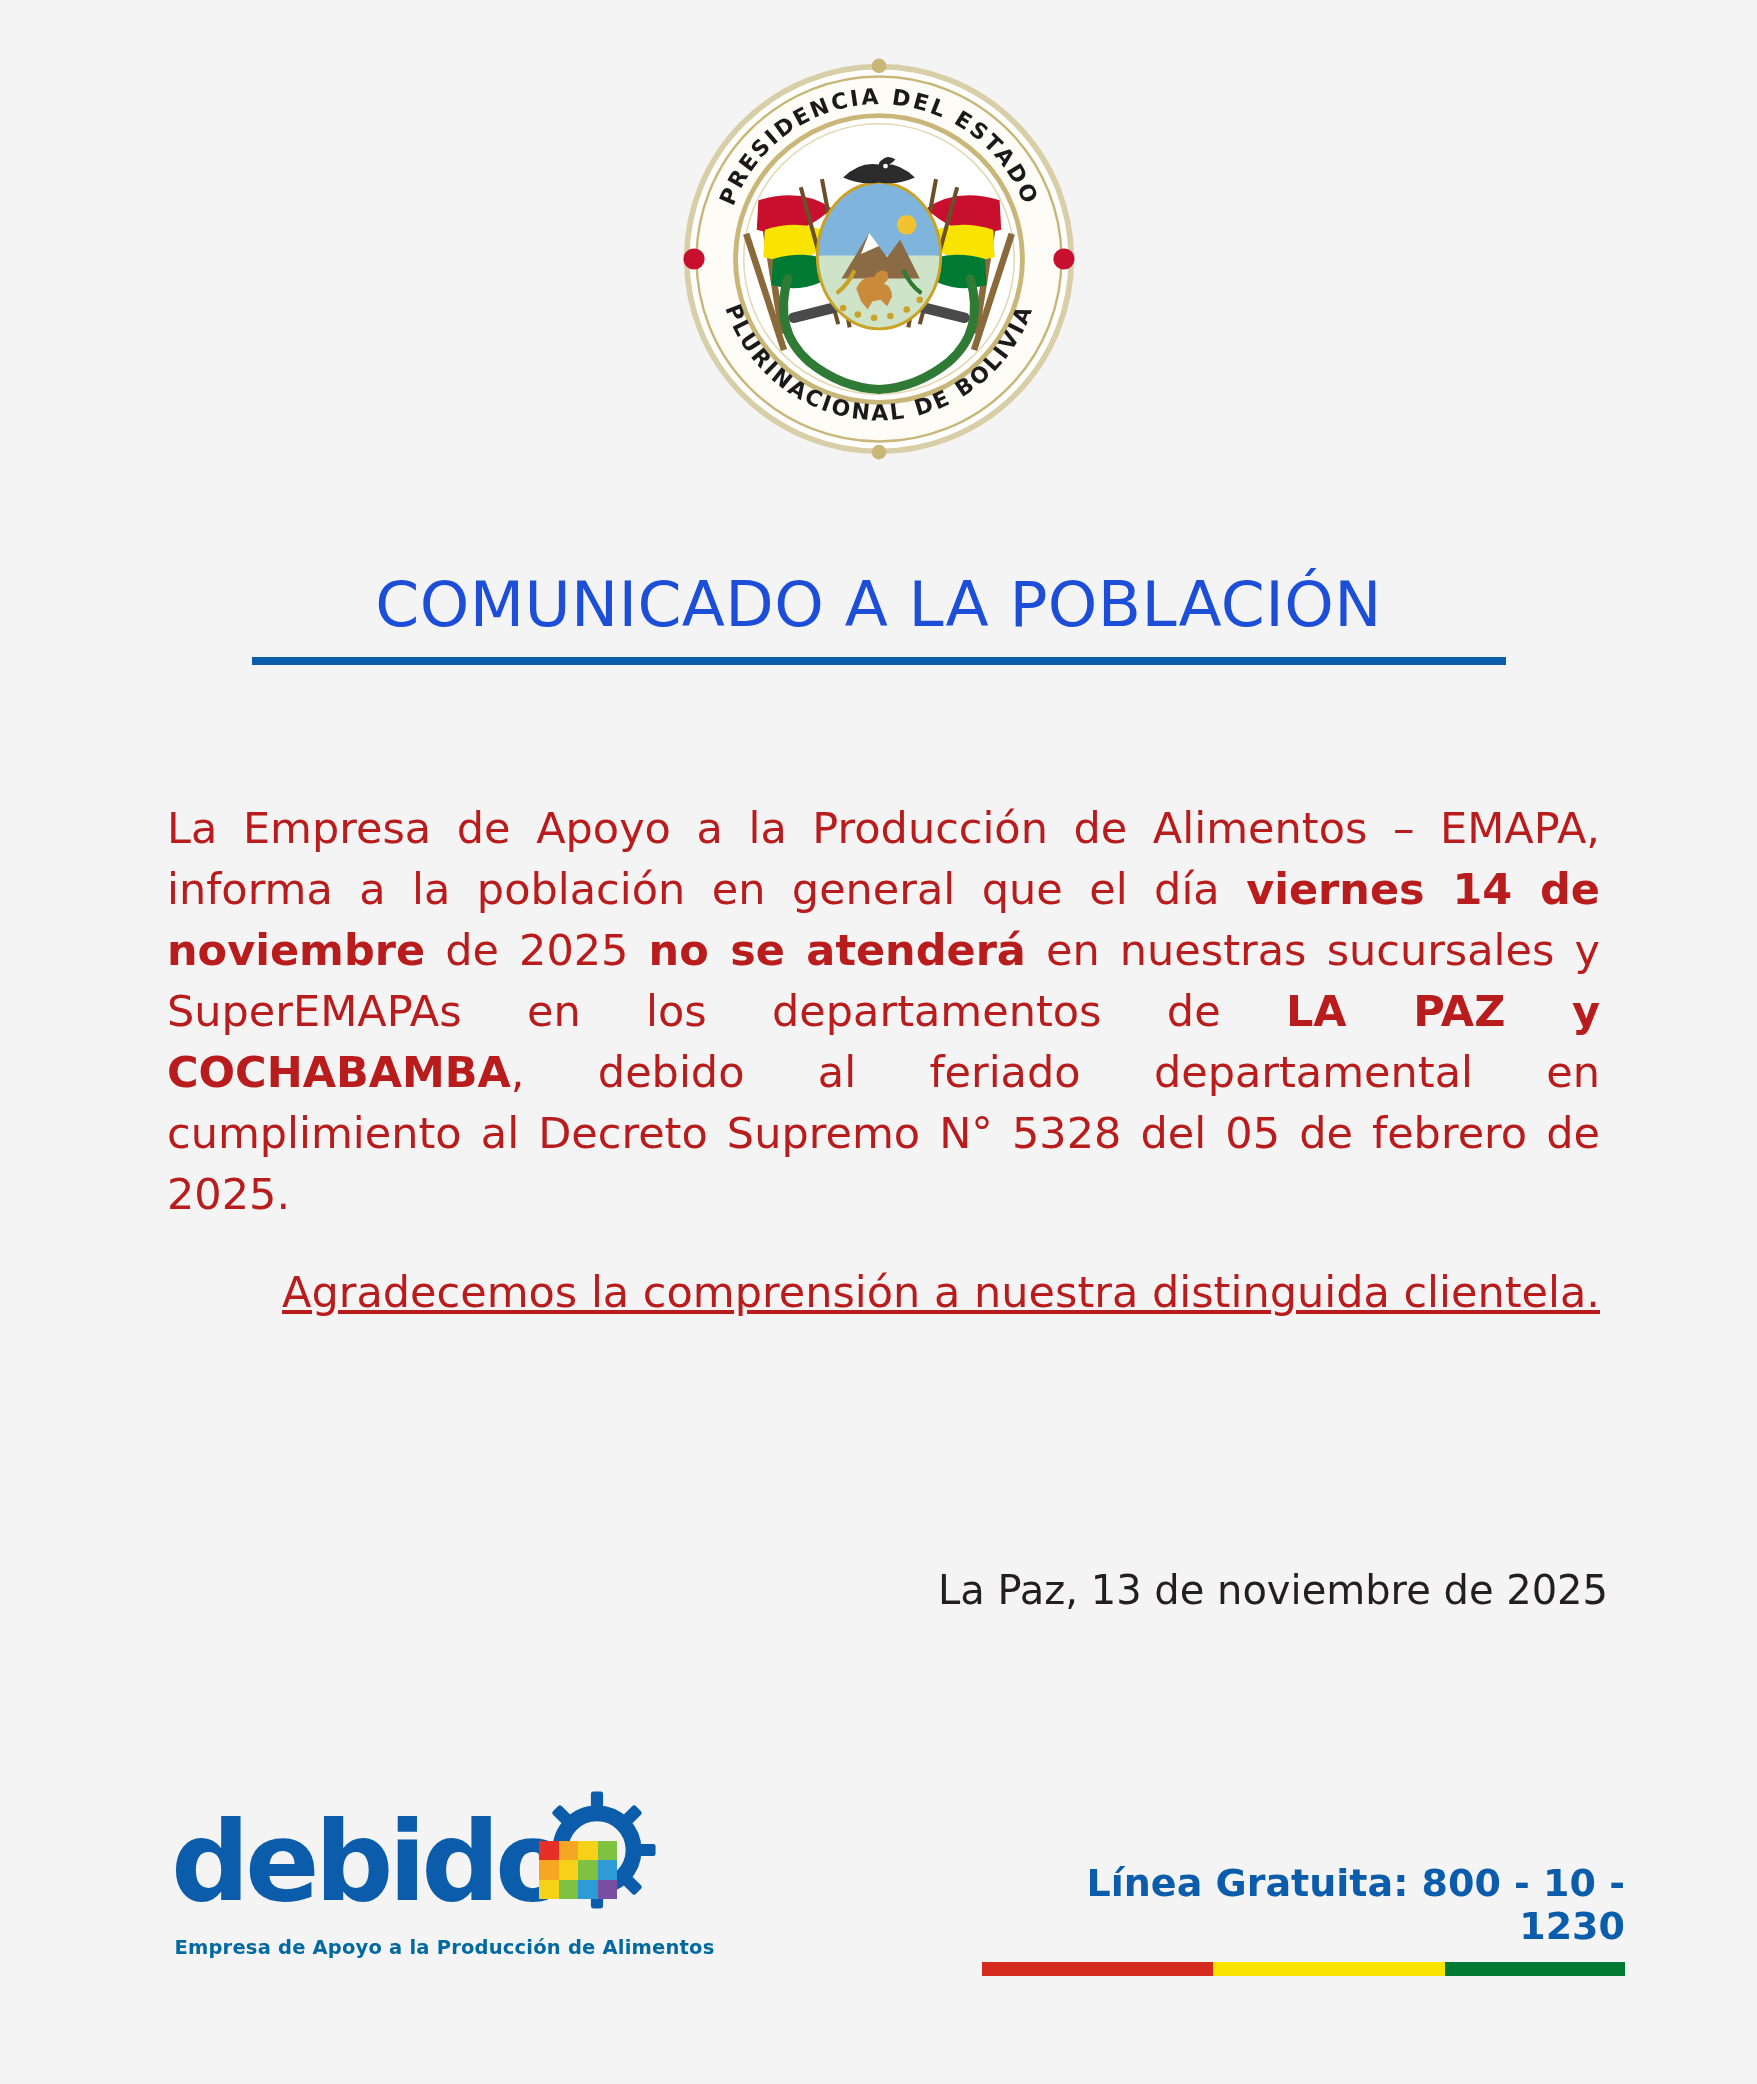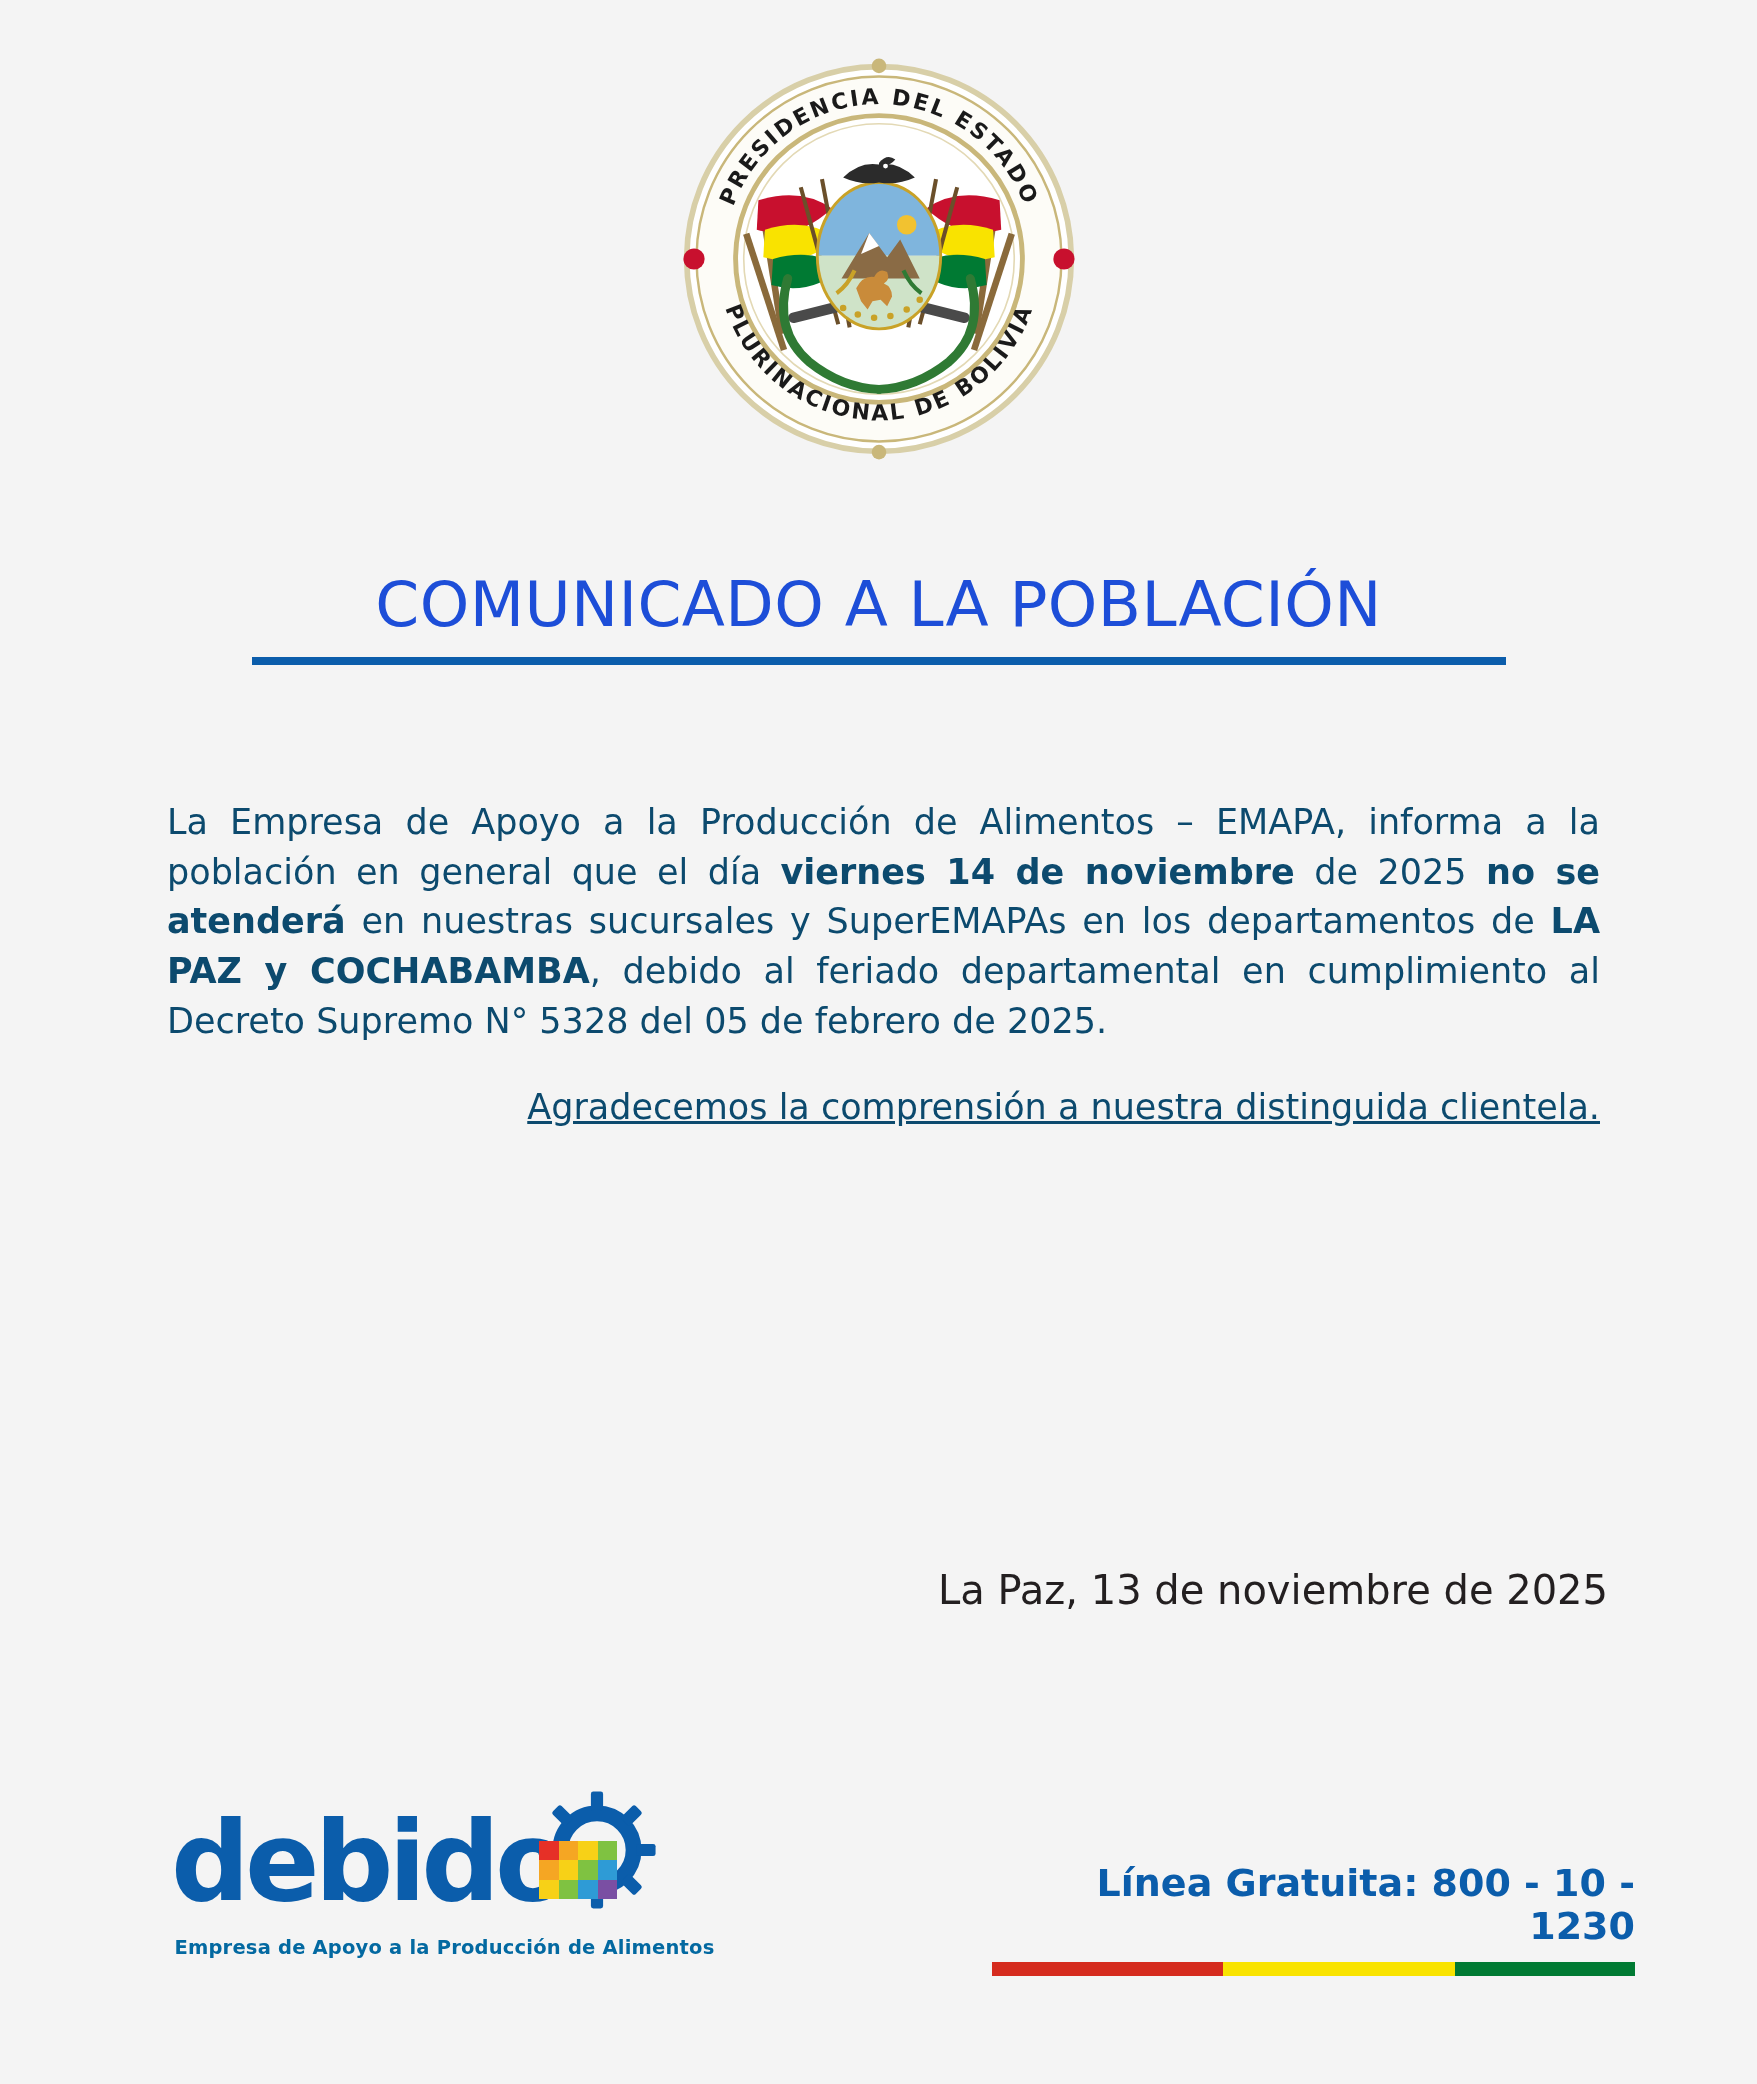--- a/index.html
+++ b/index.html
@@ -65,23 +65,23 @@
 
   
   .body-block {
     position: absolute;
     top: 798px;
     left: 167px;
     width: 1433px;
   }
   .para {
     font-family: "DejaVu Sans", sans-serif;
-    font-size: 35px;
+    font-size: 43px;
     line-height: 1.42;
-    color: #0c4a6e;
+    color: #b91c1c;
     text-align: justify;
     margin: 0 0 33px 0;
     font-weight: 400;
   }
   .para b { font-weight: 700; }
   .para.last { text-align: right; margin-top: 37px; text-decoration: underline; }
 
   
   .dateline {
     position: absolute;
@@ -145,21 +145,21 @@
     height: 59px;
     display: grid;
     grid-template-columns: repeat(4, 19.5px);
     grid-template-rows: repeat(3, 19.5px);
   }
   .pixel-grid i { display:block; width:19.5px; height:19.5px; }
 
   
   .footer-right {
     position: absolute;
-    right: 122px;
+    right: 132px;
     bottom: 18px;
     width: 643px;
     text-align: right;
   }
   .linea {
     font-family: "DejaVu Sans", sans-serif;
     font-weight: 700;
     font-size: 38px;
     color: #0b5dab;
     line-height: 1.15;

